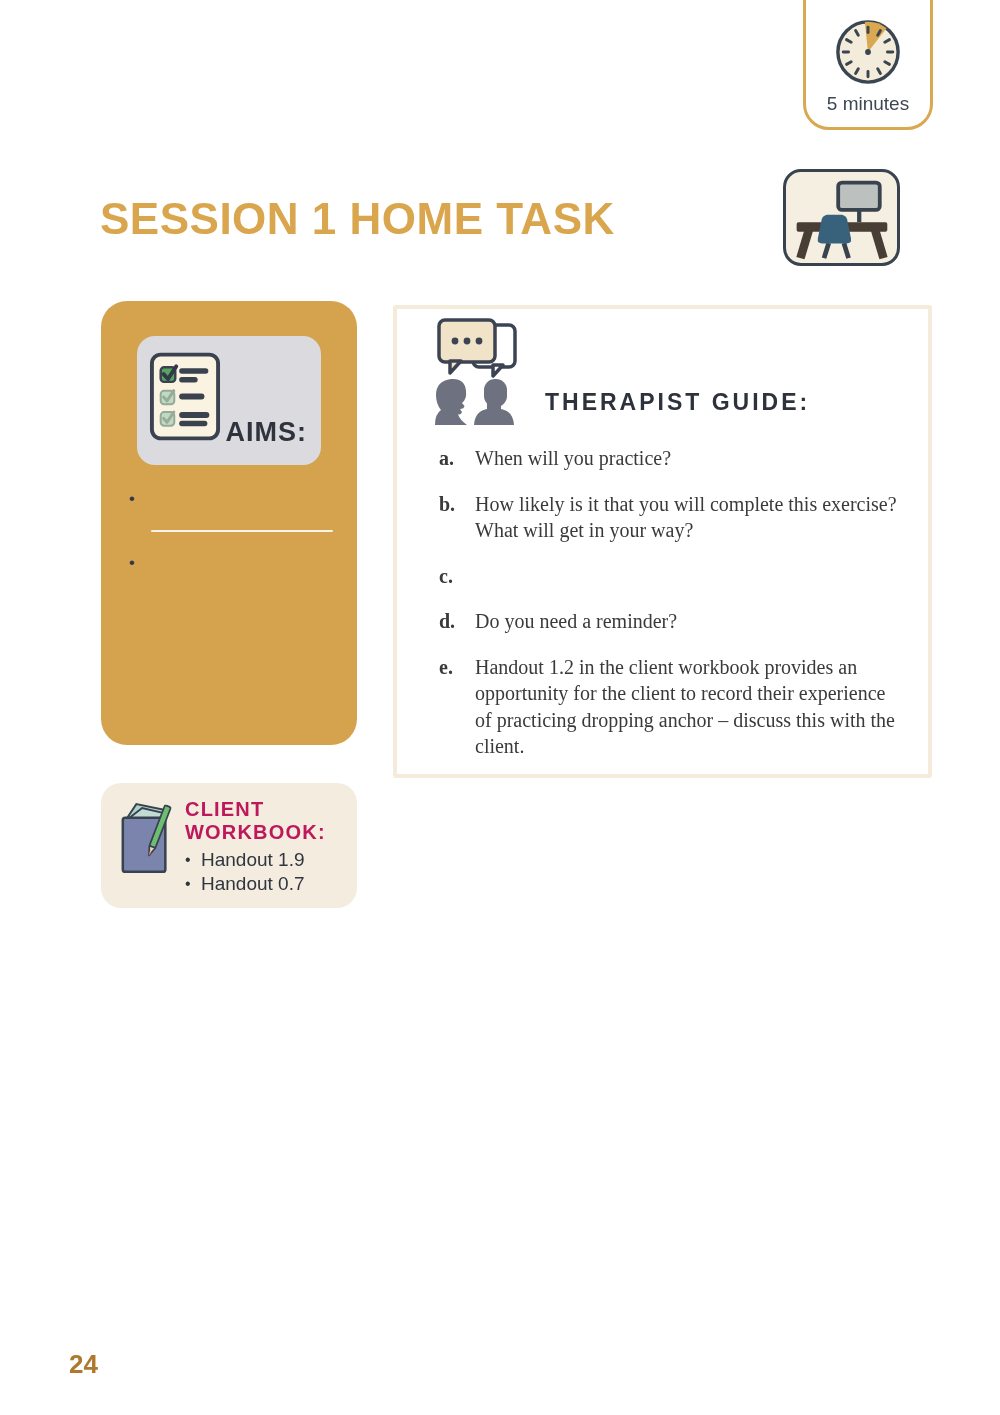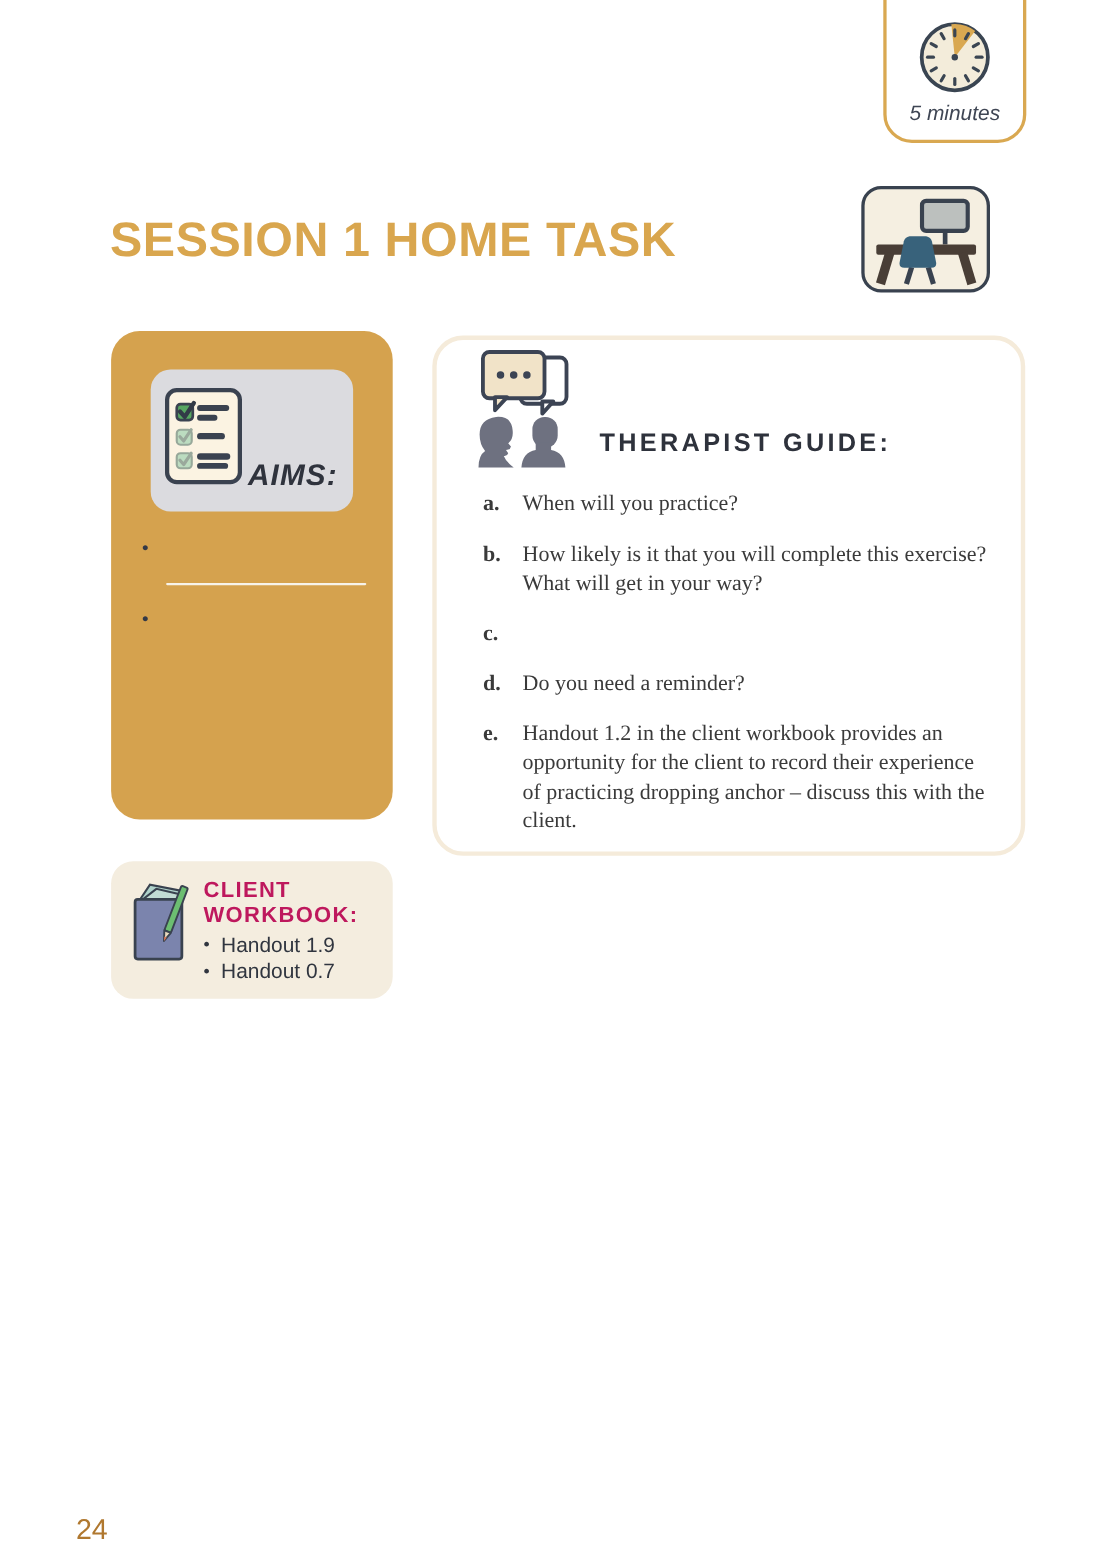--- a/index.html
+++ b/index.html
@@ -19,21 +19,20 @@
     left: 803px; top: -34px;
     width: 130px; height: 164px;
     border: 3px solid #D9A851;
     border-radius: 26px;
     display: flex; flex-direction: column;
     align-items: center; justify-content: flex-end;
     padding-bottom: 12px; gap: 7px;
     background: #ffffff;
   }
   .time-badge .duration {
-    font-style: italic;
     font-size: 19px;
     color: #3F4654;
   }
 
   
   .title {
     position: absolute;
     left: 100px; top: 194px;
     font-size: 44px;
     font-weight: 700;
@@ -61,21 +60,20 @@
     background: #D5A24E;
     border-radius: 26px;
     padding: 35px 22px 0 22px;
   }
   .aims-header {
     position: relative;
     margin: 0 14px 0 14px;
     height: 129px;
     background: #DBDBDF;
     border-radius: 18px;
-    font-style: italic;
   }
   .aims-header svg { position: absolute; left: 12px; top: 15px; }
   .aims-label {
     position: absolute;
     right: 14px; bottom: 17px;
     font-size: 27px;
     font-weight: 700;
     letter-spacing: 1px;
     color: #2F333D;
   }
@@ -99,21 +97,21 @@
     border-radius: 1px;
   }
 
   
   .guide-box {
     position: absolute;
     left: 393px; top: 305px;
     width: 539px; height: 473px;
     background: #ffffff;
     border: 4px solid #F5EBDA;
-    border-radius: 28px;
+    border-radius: 3px;
     padding: 9px 28px 18px 30px;
   }
   .guide-head {
     display: flex;
     align-items: flex-end;
     gap: 26px;
   }
   .guide-heading {
     font-size: 23px;
     font-weight: 700;
@@ -161,23 +159,22 @@
     line-height: 24px;
     color: #30353F;
   }
   .wb-list .dot { width: 16px; font-size: 16px; }
 
   
   .page-number {
     position: absolute;
     left: 69px; top: 1349px;
     font-size: 26px;
-    font-weight: 400;
+    font-weight: 700;
     color: #B0782F;
-    margin-top: 26px;
   }
 </style>
 </head>
 <body>
 
 <div class="page">
 
   <div class="time-badge">
     <svg width="68" height="68" viewBox="0 0 70 70">
       <circle cx="35" cy="35" r="31" fill="#F3ECDA" stroke="#3A4552" stroke-width="3.5"></circle>

